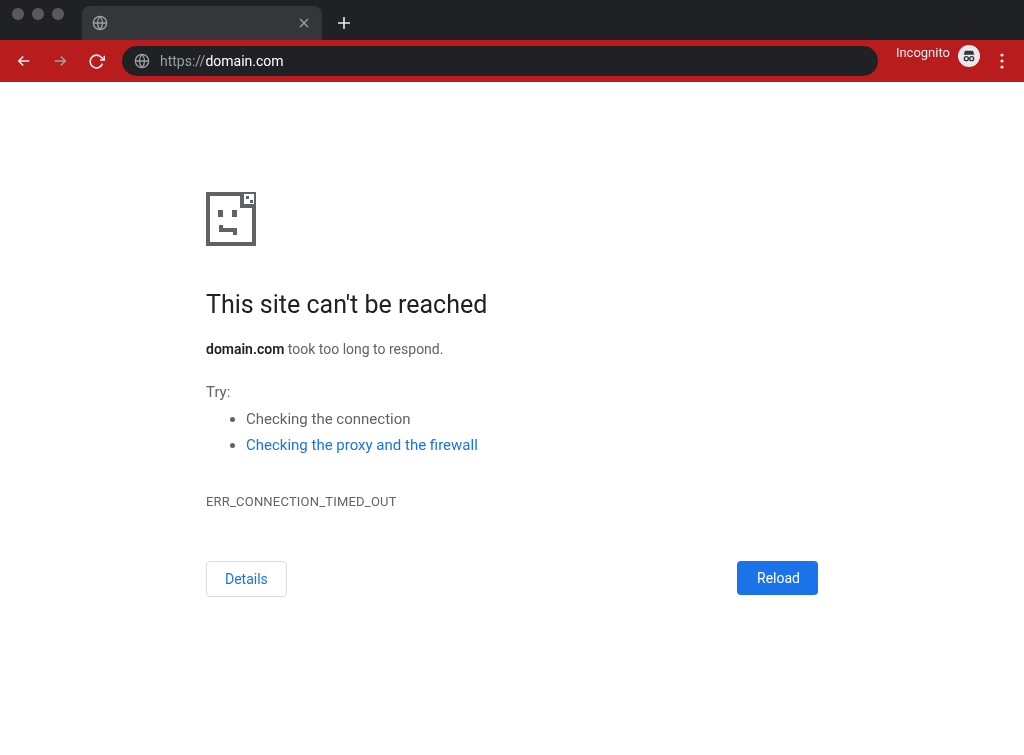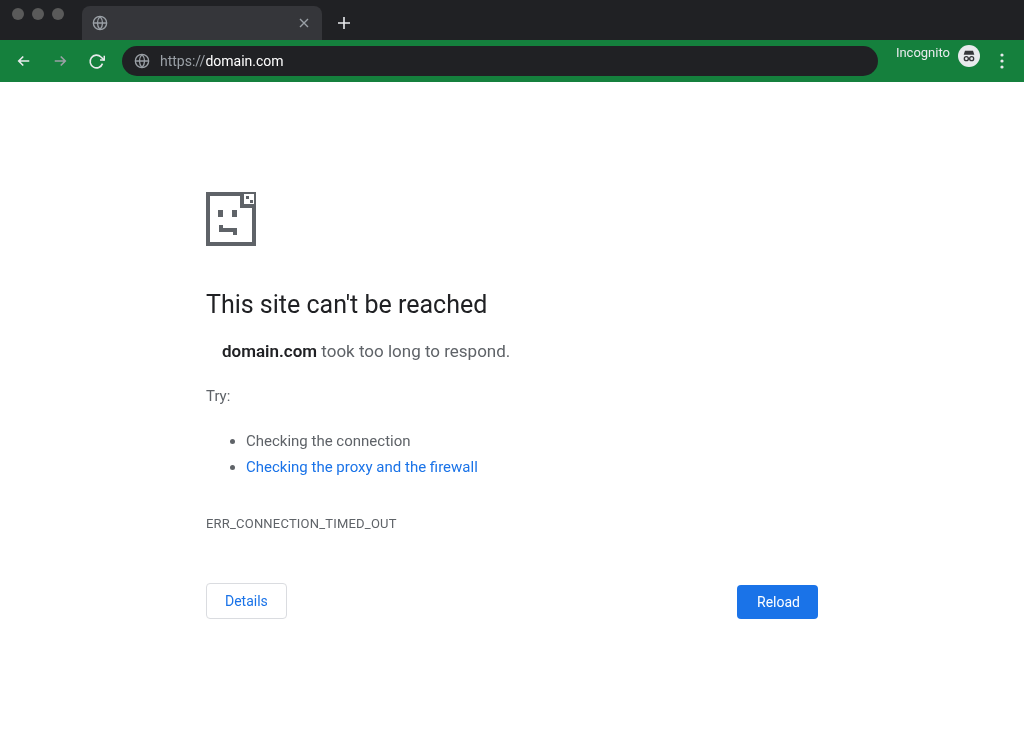--- a/index.html
+++ b/index.html
@@ -73,21 +73,21 @@
       display: flex;
       align-items: center;
       justify-content: center;
       color: #e8eaed;
       font-size: 18px;
       margin-left: 8px;
       margin-bottom: 3px;
     }
     
     .toolbar {
-      background: #15803d;
+      background: #b91c1c;
       height: 42px;
       display: flex;
       align-items: center;
       padding: 0 8px;
       gap: 4px;
     }
     .nav-btn {
       width: 32px;
       height: 32px;
       display: flex;
@@ -155,30 +155,29 @@
     .sad-icon {
       margin-bottom: 40px;
     }
     h1.heading {
       font-size: 25px;
       font-weight: 400;
       color: #202124;
       margin-bottom: 22px;
     }
     .subline {
-      font-size: 17px;
+      font-size: 14px;
       color: #5f6368;
       margin-bottom: 26px;
-      margin-left: 16px;
     }
     .subline strong { color: #202124; font-weight: 600; }
     .try-label {
       font-size: 15px;
       color: #5f6368;
-      margin-bottom: 24px;
+      margin-bottom: 6px;
     }
     ul.suggestions {
       list-style: disc;
       padding-left: 40px;
       margin-bottom: 36px;
     }
     ul.suggestions li {
       font-size: 15px;
       color: #5f6368;
       line-height: 1.7;
@@ -189,21 +188,21 @@
     }
     .error-code {
       font-size: 13px;
       color: #5f6368;
       letter-spacing: 0.2px;
       margin-bottom: 52px;
     }
     .button-row {
       display: flex;
       justify-content: space-between;
-      align-items: flex-end;
+      align-items: flex-start;
     }
     .btn {
       font-size: 14px;
       padding: 9px 18px;
       border-radius: 4px;
       cursor: pointer;
       border: none;
       font-family: inherit;
     }
     .btn-secondary {

